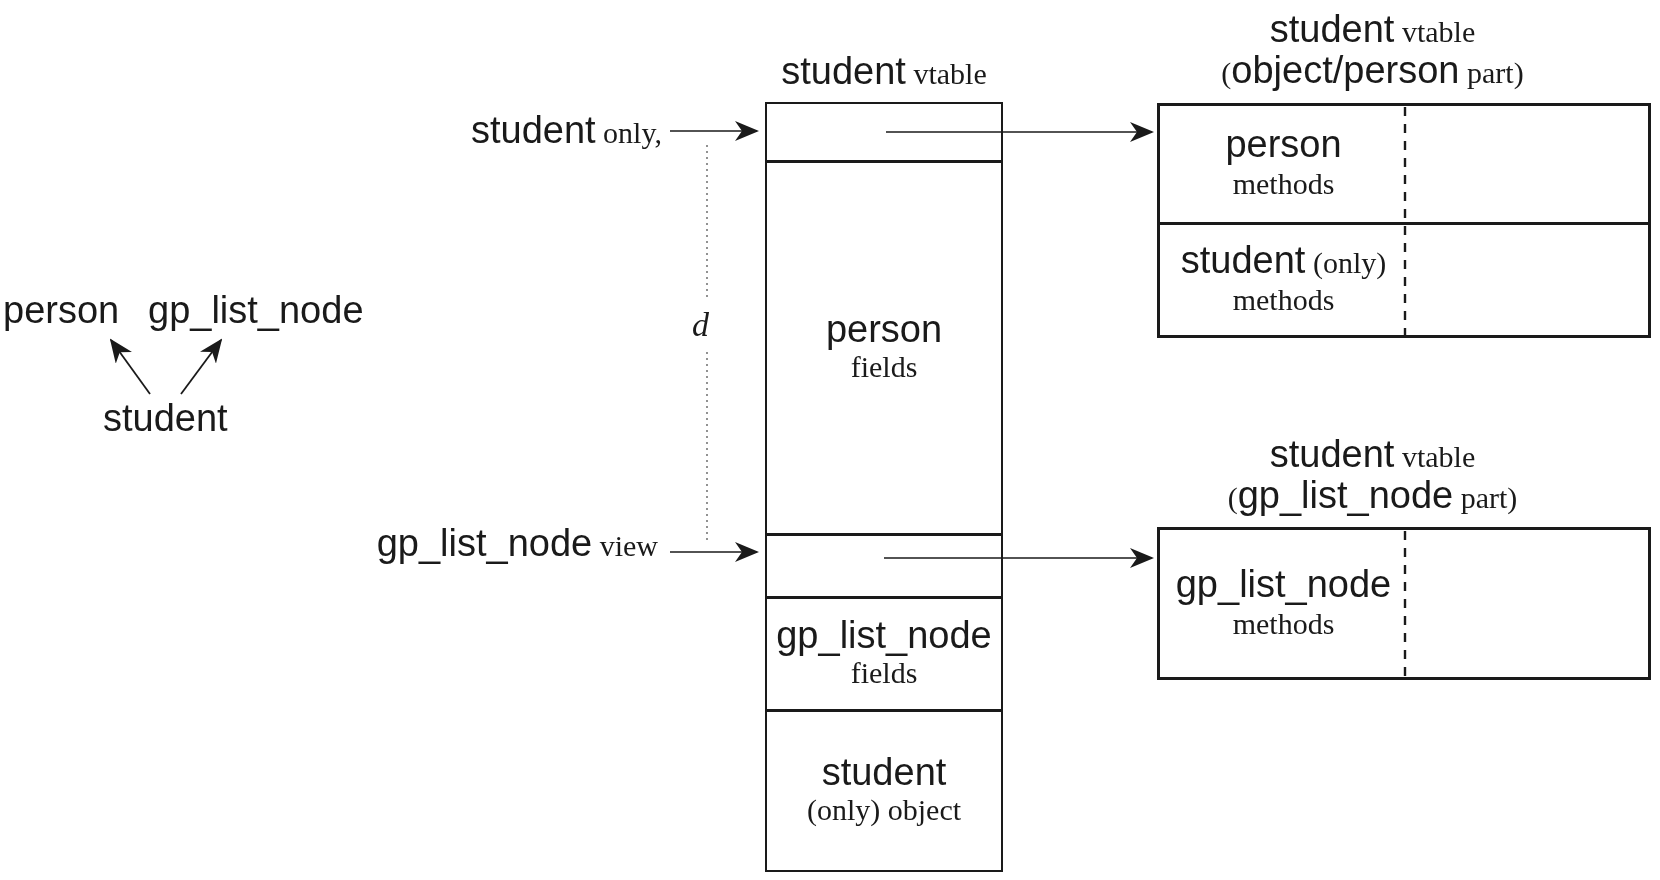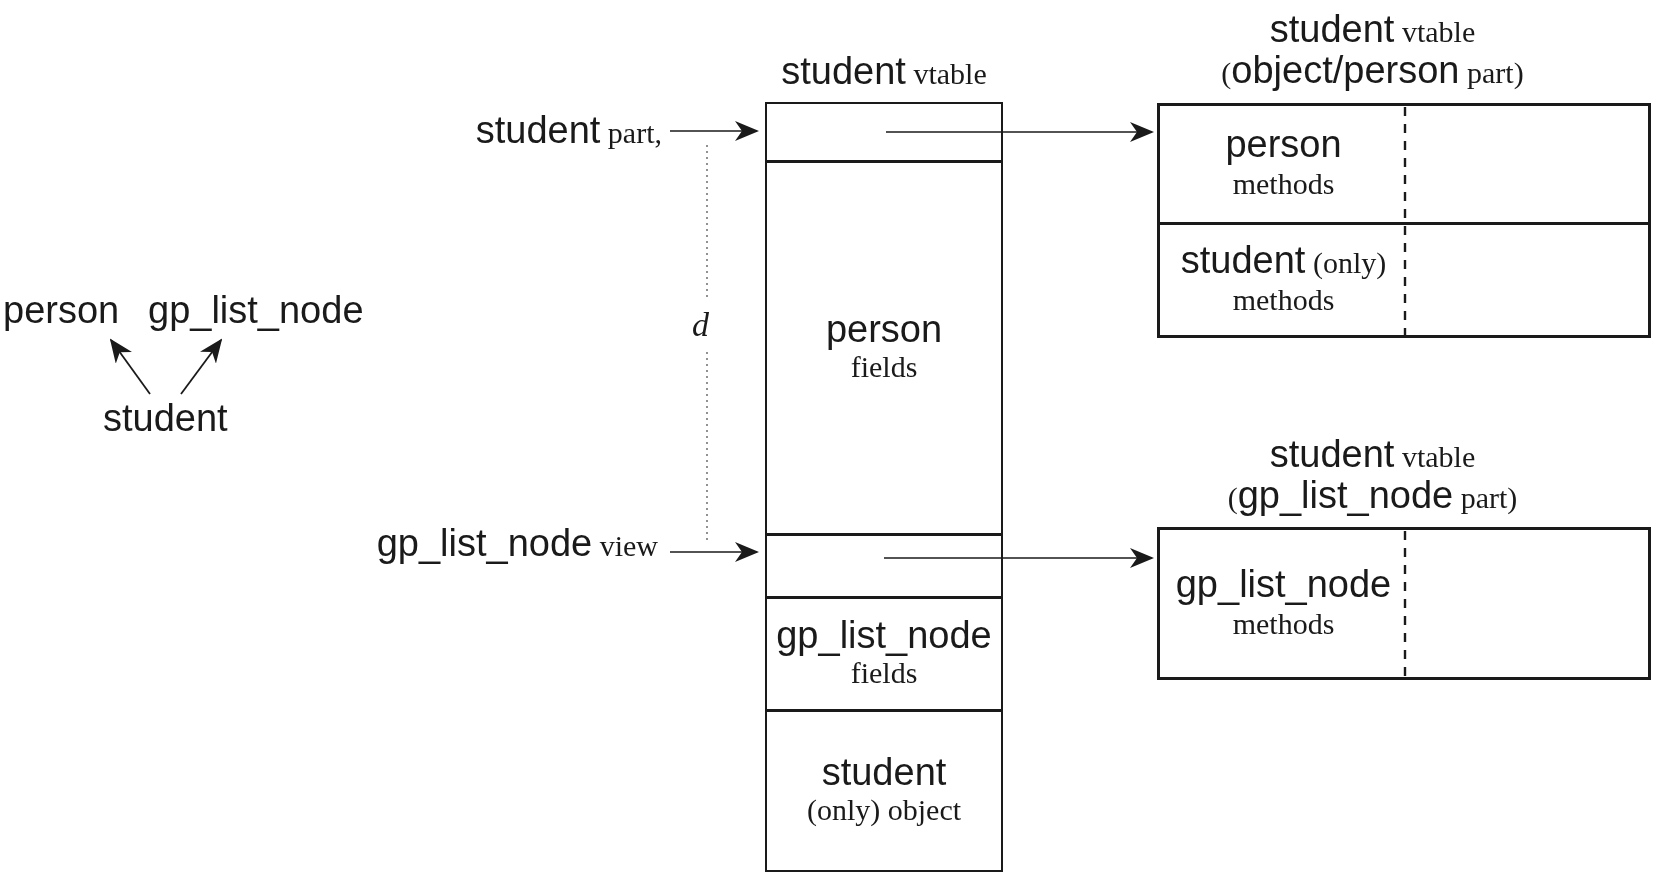--- a/index.html
+++ b/index.html
@@ -81,21 +81,21 @@
 
   <div class="abs code" style="left:3px;top:291px">person</div>
   <div class="abs code" style="left:148px;top:291px">gp_list_node</div>
   <div class="abs code" style="left:103px;top:399px">student</div>
 
   <div class="abs center" style="left:725px;top:52px;width:318px">
     <span class="code">student</span><span class="serif"> vtable</span>
   </div>
 
   <div class="abs right-align" style="left:300px;top:109px;width:362px;line-height:43px">
-    <div><span class="code">student</span><span class="serif"> part,</span></div>
+    <div><span class="code">student</span><span class="serif"> only,</span></div>
   </div>
 
   <div class="abs right-align" style="left:300px;top:524px;width:358px">
     <span class="code">gp_list_node</span><span class="serif"> view</span>
   </div>
 
   <div class="abs serif" style="left:692px;top:306px;font-style:italic;font-size:34px">d</div>
 
   <div class="abs obj-box">
     <div class="obj-slot" style="height:56px"></div>

